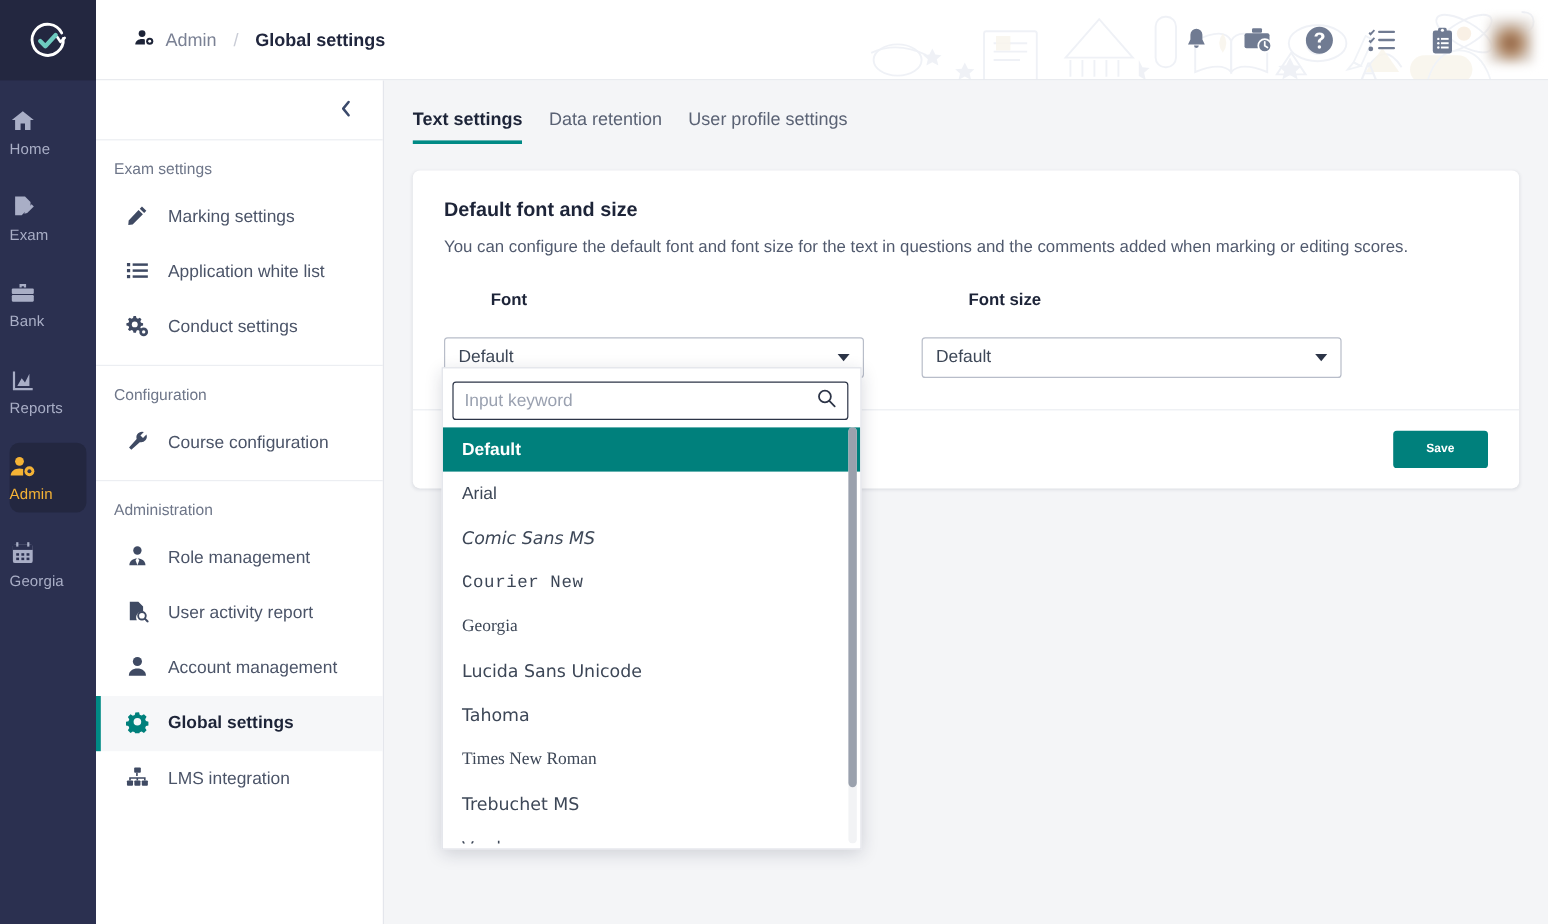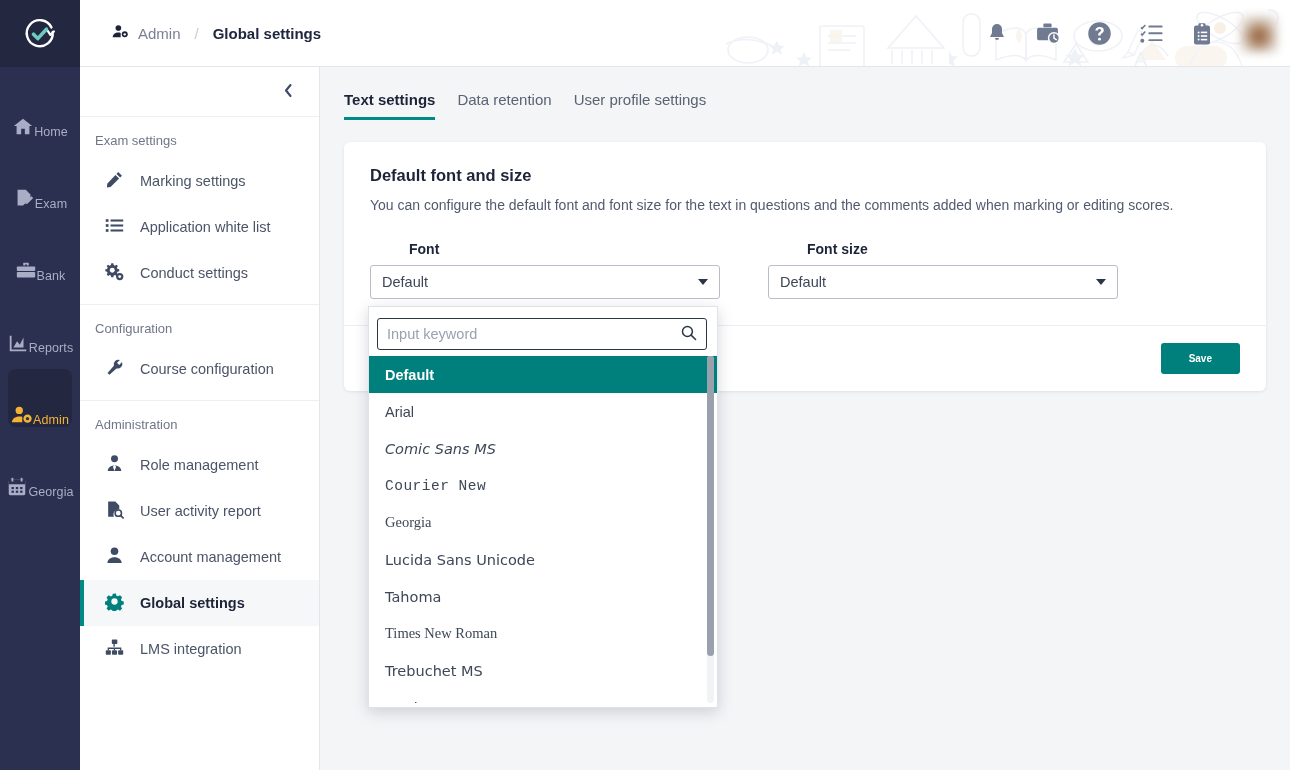--- a/index.html
+++ b/index.html
@@ -18,21 +18,21 @@
     background: #2b3050;
     display: flex; flex-direction: column; align-items: center;
   }
   #rail-logo {
     width: 80px; height: 67px;
     background: #232740;
     display: flex; align-items: center; justify-content: center;
   }
   .rail-item {
     width: 64px; height: 58px; margin-top: 14px;
-    display: flex; flex-direction: row; align-items: flex-end; justify-content: center;
+    display: flex; flex-direction: column; align-items: flex-start; justify-content: center;
     color: #a9aec6; border-radius: 8px; cursor: pointer;
   }
   .rail-item .ri-ico { height: 24px; display:flex; align-items:center; justify-content:center; }
   .rail-item .ri-lbl { font-size: 12.5px; margin-top: 4px; letter-spacing:.1px; }
   .rail-item.active { background: #232740; color: #f5b335; }
   .rail-item.active svg { fill: #f5b335; }
   .rail-item svg { fill: #a9aec6; }
 
   
   #header {
@@ -109,21 +109,21 @@
     background: #ffffff; border-radius: 6px;
     box-shadow: 0 1px 3px rgba(30,40,70,.10);
     position: relative;
   }
   #card-body { padding: 24px 26px 26px 26px; }
   #card-title { font-size: 16.5px; font-weight: bold; color: #1d2438; }
   #card-desc { font-size: 14px; color: #515a6e; margin-top: 12px; }
 
   #fields { display: flex; gap: 48px; margin-top: 28px; }
   .field { width: 350px; }
-  .field-label { font-size: 14px; font-weight: bold; color: #1d2438; margin-bottom: 8px; padding-left: 39px; }
+  .field-label { font-size: 14px; font-weight: bold; color: #1d2438; margin-bottom: 24px; padding-left: 39px; }
   .select-box {
     height: 34px; border: 1px solid #b8bdc9; border-radius: 3px;
     display: flex; align-items: center; justify-content: space-between;
     padding: 0 11px; background: #fff; cursor: pointer;
   }
   .select-box .sv { font-size: 14.5px; color: #3d4757; }
   .caret { width: 0; height: 0; border-left: 5px solid transparent; border-right: 5px solid transparent; border-top: 6px solid #2c3447; }
 
   #card-footer {
     border-top: 1px solid #eceef2;

